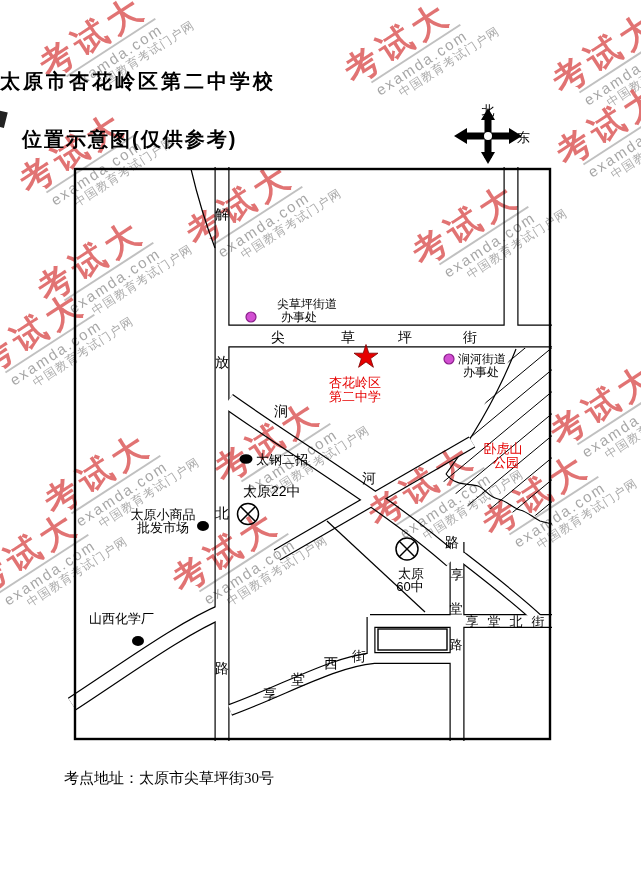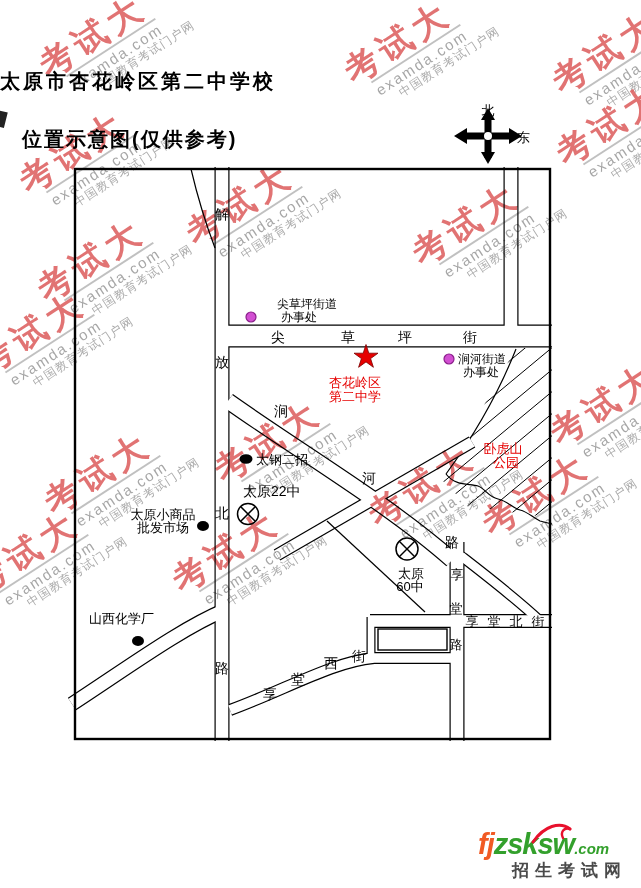--- a/index.html
+++ b/index.html
@@ -192,31 +192,22 @@
     <g text-anchor="middle">
       <text class="lbl13" x="411" y="578">太原</text>
       <text class="lbl13" x="410" y="591">60中</text>
     </g>
     <g text-anchor="middle">
       <text class="lbl13 red" x="503" y="453">卧虎山</text>
       <text class="lbl13 red" x="506" y="467">公园</text>
     </g>
   </svg>
 
-
-  <div class="logo">
-    <div class="logo-top">
-      <span class="logo-fj">fj</span><span class="logo-zsksw">zsksw</span><span class="logo-com">.com</span>
-      <svg class="logo-swoosh" width="46" height="24">
-        <path d="M3,20 C14,4 30,-1 40,7" fill="none" stroke="#e8112d" stroke-width="3" stroke-linecap="round"></path>
-        <path d="M40,7 C34,5 30,10 33,16" fill="none" stroke="#e8112d" stroke-width="2.4" stroke-linecap="round"></path>
-      </svg>
-    </div>
-    <div class="logo-cn">招生考试网</div>
-  </div>
+  <div class="address">考点地址：太原市尖草坪街30号</div>
+
 
   <div id="wm-layer">
       <div class="wm" style="left: 115px; top: 42px;">
         <div class="wm-brand">考试大</div>
         <div><span class="wm-sub">examda.com</span></div>
         <div class="wm-slogan">中国教育考试门户网</div>
       </div>
       <div class="wm" style="left: 420px; top: 48px;">
         <div class="wm-brand">考试大</div>
         <div><span class="wm-sub">examda.com</span></div>

